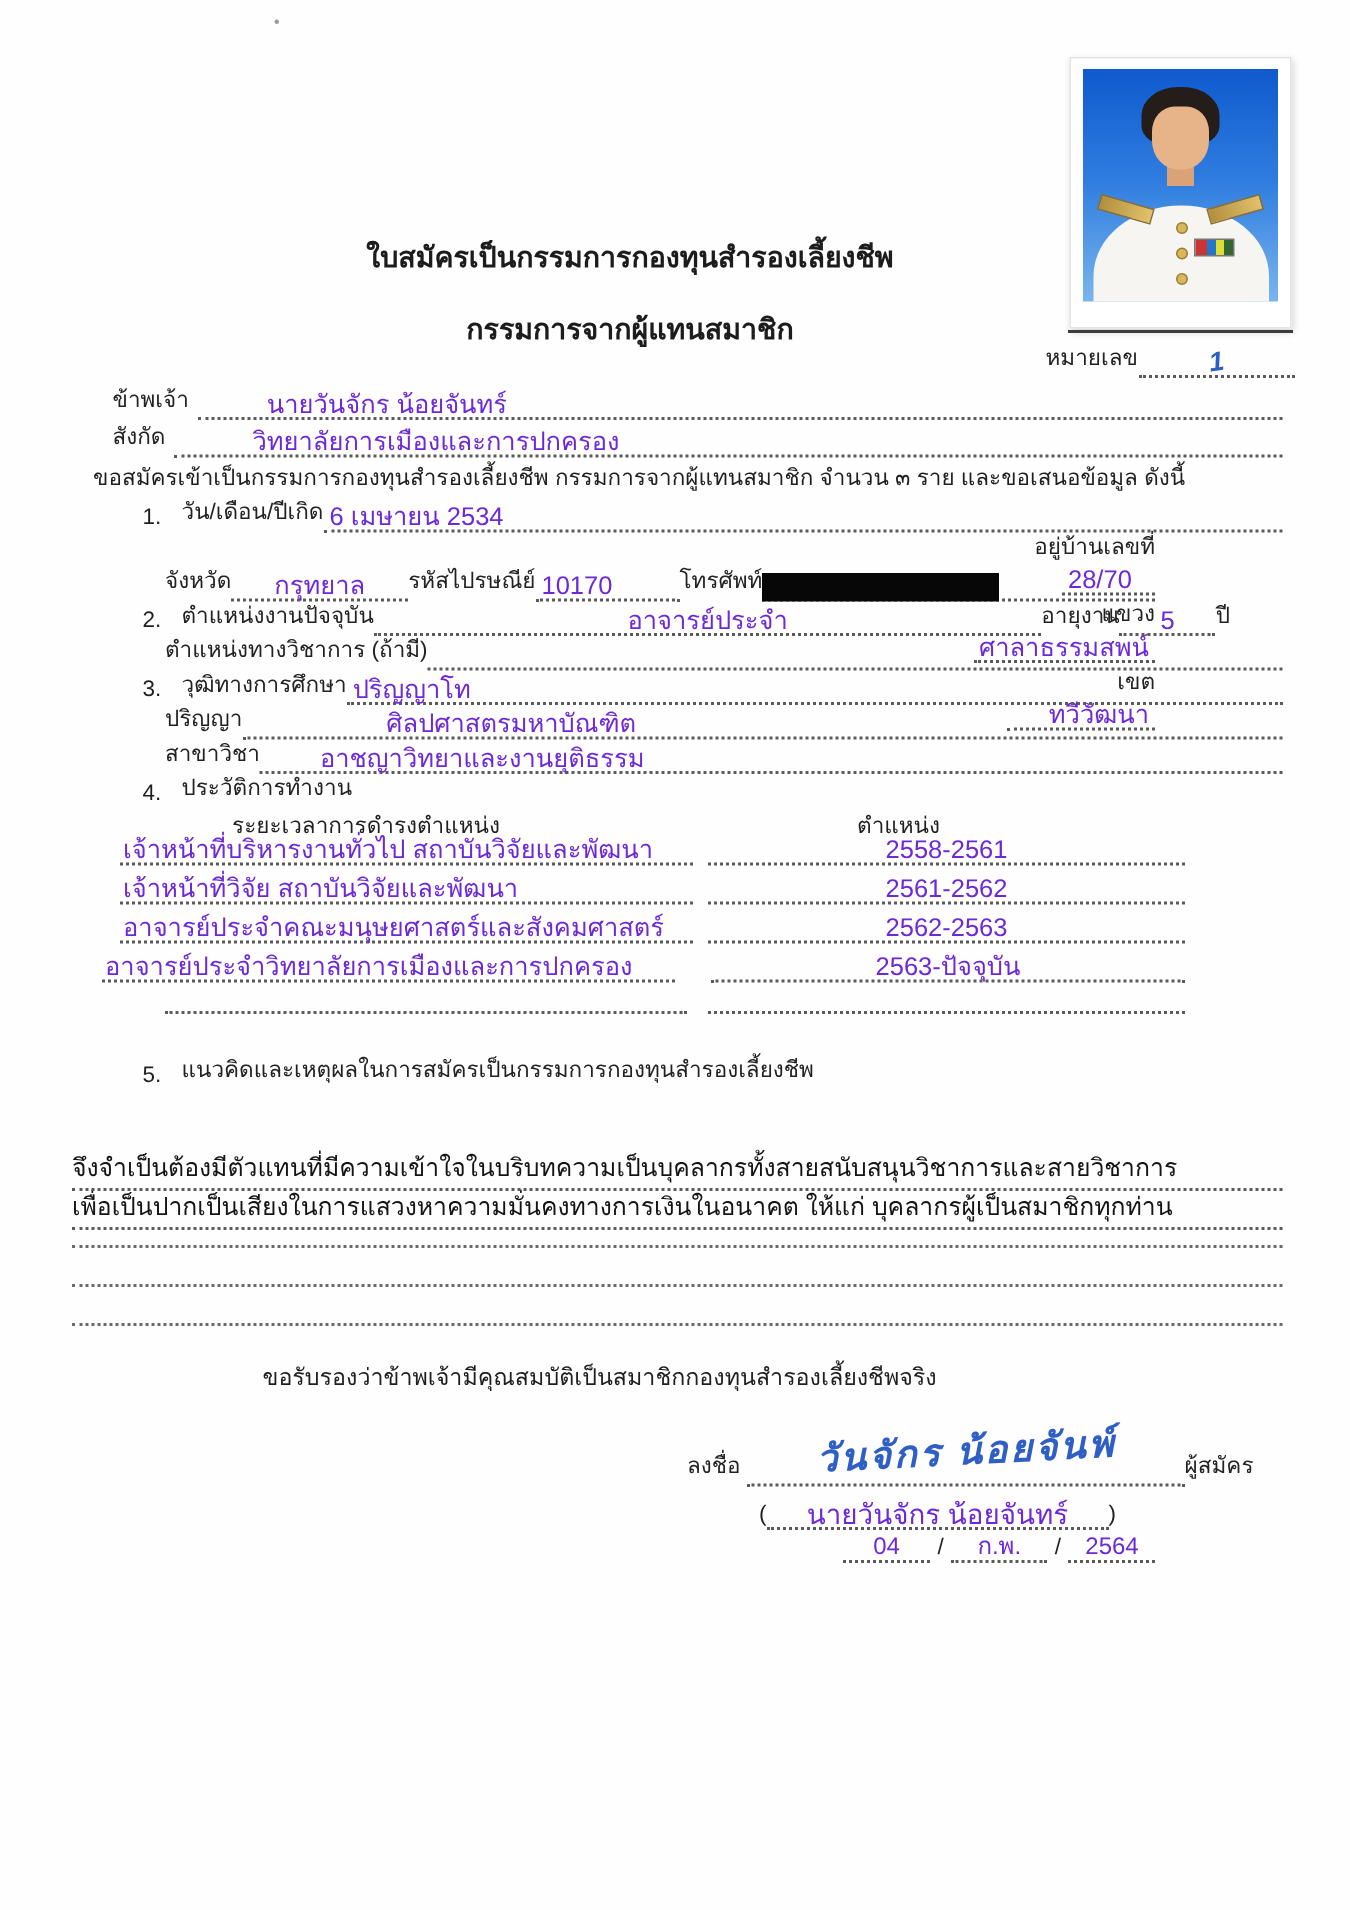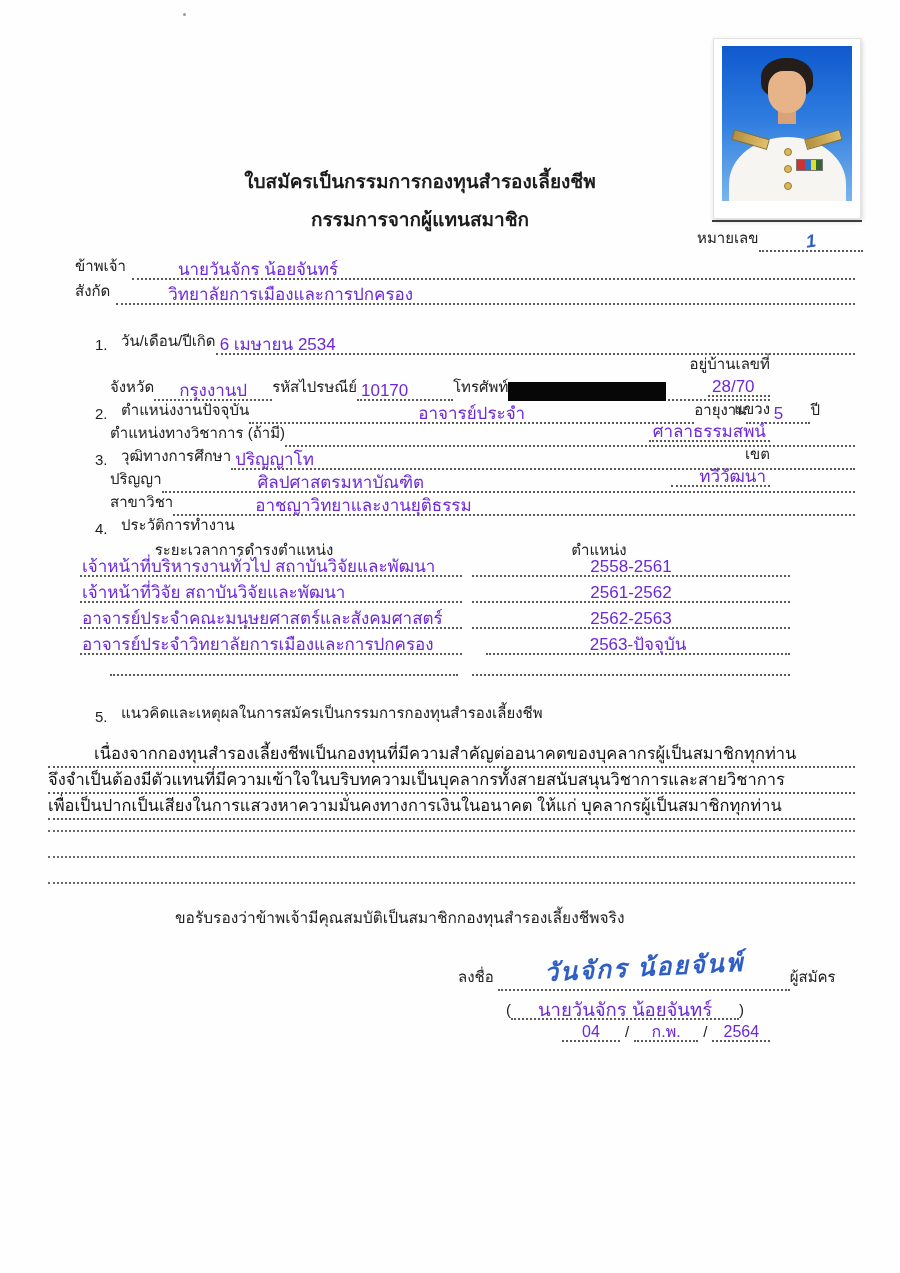--- a/index.html
+++ b/index.html
@@ -65,37 +65,38 @@
   </div>
   <div class="photo-line"></div>
 
   <div class="row" style="left:697px; top:226px; width:166px;">
     <span class="lbl">หมายเลข</span>
     <span class="dots fill center">
       <span class="handwrite hand-one">1</span>
     </span>
   </div>
 
-  <div class="title" style="top:166px;">ใบสมัครเป็นกรรมการกองทุนสำรองเลี้ยงชีพ</div>
+  <div class="title" style="top:156px;">ใบสมัครเป็นกรรมการกองทุนสำรองเลี้ยงชีพ</div>
   <div class="title" style="top:204px;">กรรมการจากผู้แทนสมาชิก</div>
 
   <div class="row" style="left:75px; top:254px; right:45px;">
     <span class="lbl">ข้าพเจ้า</span>
     <span class="dots fill" style="margin-left:6px;">
       <span class="val" style="margin-left:42px;">นายวันจักร น้อยจันทร์</span>
     </span>
   </div>
 
   <div class="row" style="left:75px; top:279px; right:45px;">
     <span class="lbl">สังกัด</span>
     <span class="dots fill" style="margin-left:6px;">
       <span class="val" style="margin-left:48px;">วิทยาลัยการเมืองและการปกครอง</span>
     </span>
   </div>
 
+  <div class="abs" style="left:62px; top:306px; font-size:15px; white-space:nowrap;">ขอสมัครเข้าเป็นกรรมการกองทุนสำรองเลี้ยงชีพ กรรมการจากผู้แทนสมาชิก จำนวน ๓ ราย และขอเสนอข้อมูล ดังนี้</div>
 
   <div class="row" style="left:95px; top:329px; right:45px;">
     <span class="num">1.</span>
     <span class="lbl">วัน/เดือน/ปีเกิด</span>
     <span class="dots fill">
       <span class="val">6 เมษายน 2534</span>
     </span>
   </div>
 
   <div class="row" style="left:110px; top:352px; right:130px;flex-direction:column;">
@@ -109,21 +110,21 @@
     </span>
     <span class="lbl">เขต</span>
     <span class="dots" style="flex:1.5;">
       <span class="val" style="margin-left:24px;">ทวีวัฒนา</span>
     </span>
   </div>
 
   <div class="row" style="left:110px; top:375px; right:130px;">
     <span class="lbl">จังหวัด</span>
     <span class="dots center" style="width:118px;">
-      <span class="val">กรุงงานป</span>
+      <span class="val">กรุทยาล</span>
     </span>
     <span class="lbl">รหัสไปรษณีย์</span>
     <span class="dots" style="width:96px;">
       <span class="val">10170</span>
     </span>
     <span class="lbl">โทรศัพท์</span>
     <span class="dots fill">
       <span class="redact"></span>
     </span>
   </div>
@@ -157,21 +158,21 @@
   <div class="row" style="left:110px; top:467px; right:45px;">
     <span class="lbl">ปริญญา</span>
     <span class="dots fill">
       <span class="val" style="margin-left:92px;">ศิลปศาสตรมหาบัณฑิต</span>
     </span>
   </div>
 
   <div class="row" style="left:110px; top:490px; right:45px;">
     <span class="lbl">สาขาวิชา</span>
     <span class="dots fill">
-      <span class="val" style="margin-left:78px;">อาชญาวิทยาและงานยุติธรรม</span>
+      <span class="val" style="margin-left:36px;">อาชญาวิทยาและงานยุติธรรม</span>
     </span>
   </div>
 
   <div class="row" style="left:95px; top:513px;">
     <span class="num">4.</span>
     <span class="lbl">ประวัติการทำงาน</span>
   </div>
 
   <div class="row" style="left:80px; top:538px; right:110px;">
     <span style="flex:1; text-align:center;">ระยะเวลาการดำรงตำแหน่ง</span>
@@ -198,40 +199,39 @@
 
   <div class="row" style="left:80px; top:610px; right:110px; gap:10px;">
     <span class="dots" style="width:382px;">
       <span class="val" style="padding-left:2px;">อาจารย์ประจำคณะมนุษยศาสตร์และสังคมศาสตร์</span>
     </span>
     <span class="dots fill center">
       <span class="val">2562-2563</span>
     </span>
   </div>
 
-  <div class="row" style="left:80px; top:636px; right:110px; gap:24px;">
+  <div class="row" style="left:68px; top:636px; right:110px; gap:24px;">
     <span class="dots" style="width:382px;">
       <span class="val" style="padding-left:2px;">อาจารย์ประจำวิทยาลัยการเมืองและการปกครอง</span>
     </span>
     <span class="dots fill center">
       <span class="val">2563-ปัจจุบัน</span>
     </span>
   </div>
 
   <div class="row" style="left:110px; top:664px; right:110px; gap:14px;">
     <span class="dots" style="width:348px;"></span>
     <span class="dots fill"></span>
   </div>
 
   <div class="row" style="left:95px; top:701px;">
     <span class="num">5.</span>
     <span class="lbl">แนวคิดและเหตุผลในการสมัครเป็นกรรมการกองทุนสำรองเลี้ยงชีพ</span>
   </div>
 
-  <div class="para" style="left:48px; right:45px; top:742px; padding-left:46px;">เนื่องจากกองทุนสำรองเลี้ยงชีพเป็นกองทุนที่มีความสำคัญต่ออนาคตของบุคลากรผู้เป็นสมาชิกทุกท่าน</div>
   <div class="para" style="left:48px; right:45px; top:794px;">เพื่อเป็นปากเป็นเสียงในการแสวงหาความมั่นคงทางการเงินในอนาคต ให้แก่ บุคลากรผู้เป็นสมาชิกทุกท่าน</div>
   <div class="para" style="left:48px; right:45px; top:768px;">จึงจำเป็นต้องมีตัวแทนที่มีความเข้าใจในบริบทความเป็นบุคลากรทั้งสายสนับสนุนวิชาการและสายวิชาการ</div>
 
   <div class="blank-line" style="left:48px; right:45px; top:830px;"></div>
   <div class="blank-line" style="left:48px; right:45px; top:856px;"></div>
   <div class="blank-line" style="left:48px; right:45px; top:882px;"></div>
 
   <div class="abs" style="left:175px; top:905px; font-size:15.5px; white-space:nowrap;">ขอรับรองว่าข้าพเจ้ามีคุณสมบัติเป็นสมาชิกกองทุนสำรองเลี้ยงชีพจริง</div>
 
   <div class="row" style="left:458px; top:955px; height:36px;">

